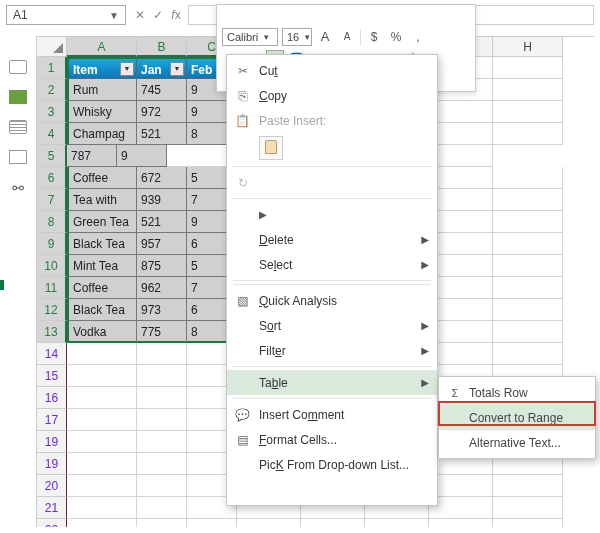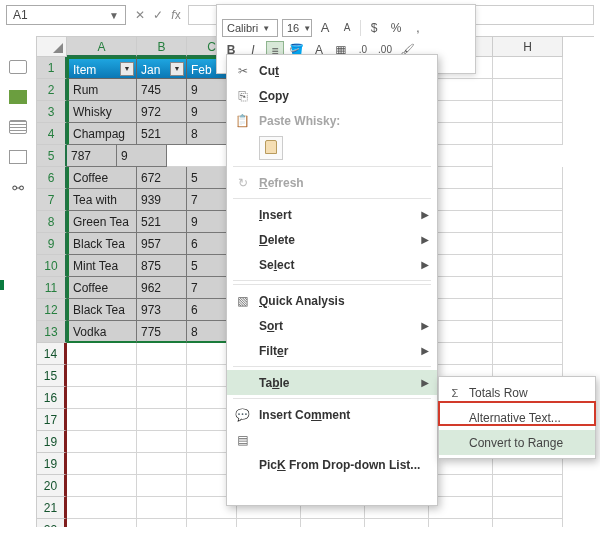--- a/index.html
+++ b/index.html
@@ -64,33 +64,33 @@
   .corner { width:30px; height:20px; background:#f3f3f3; border-right:1px solid #ccc; border-bottom:1px solid #ccc; position:relative;}
   .corner::after{content:""; position:absolute; right:3px; bottom:3px; width:0;height:0;border:5px solid transparent; border-bottom-color:#888; border-right-color:#888;}
   .ch {
     height:20px; background:#f3f3f3; border-right:1px solid #ccc; border-bottom:1px solid #ccc;
     text-align:center; line-height:20px; color:#444;
   }
   .ch.sel { background:#d5d5d5; color:#267f3f; border-bottom:2px solid #217346;}
   .rows { }
   .row { display:flex; height:22px; }
   .rh {
-    width:30px; background:#f3f3f3; border-right:3px solid #7f1d1d; border-bottom:1px solid #ccc;
-    text-align:center; line-height:22px; color:#14532d;
+    width:30px; background:#f3f3f3; border-right:1px solid #7f1d1d; border-bottom:1px solid #ccc;
+    text-align:center; line-height:22px; color:#6d28d9;
   }
   .rh.sel { background:#d5d5d5; color:#267f3f; border-right:2px solid #217346;}
   .cell {
     border-right:1px solid #d4d4d4; border-bottom:1px solid #d4d4d4;
     line-height:22px; padding:0 4px; overflow:hidden; white-space:nowrap;
     background:#fff;
   }
   
   .thdr {
     background: linear-gradient(#1ea5e0,#0b78b5);
-    color:#fff; font-weight:normal; border-right:1px solid #666; border-bottom:1px solid #666;
+    color:#fff; font-weight:bold; border-right:1px solid #666; border-bottom:1px solid #666;
     position:relative;
   }
   .thdr .fbtn{
     position:absolute; right:2px; top:3px; width:14px; height:14px; background:#eaeaea; border:1px solid #888;
     font-size:7px; color:#333; text-align:center; line-height:12px;
   }
   .tcell {
     background:#d0d0d0; color:#222; border-right:1px solid #777; border-bottom:1px solid #777;
   }
   .tcell.num { text-align:left; }
@@ -101,21 +101,21 @@
   
   .greenmark {
     position:absolute; left:0; top: calc(36px + 20px + 22px*10 + 4px);
     width:4px; height:10px; background:#0a7b40;
   }
 
   
   .minitb {
     position:absolute; top:4px; left:216px; width:260px;
     background:#fff; border:1px solid #c9c9c9; box-shadow:0 2px 6px rgba(0,0,0,.15);
-    padding:12px 5px;
+    padding:21px 5px;
   }
   .mt-row { display:flex; align-items:center; gap:4px; height:22px; }
   .mt-sel { border:1px solid #aaa; height:18px; display:flex; align-items:center; padding:0 4px; font-size:11px; background:#fff;}
   .mt-sel .dd{ margin-left:4px; font-size:8px; color:#555;}
   .fontname{ width:56px; }
   .fontsize{ width:30px; }
   .mt-btn { width:18px; height:18px; text-align:center; line-height:18px; color:#555; font-size:12px;}
   .mt-btn.active{ background:#d8e8d8; border:1px solid #8fb58f;}
   .mt-divider{ width:1px; height:16px; background:#ddd;}
 
@@ -126,21 +126,21 @@
     padding:3px 0;
   }
   .ctx .item{
     display:flex; align-items:center; height:25px; padding:0 8px 0 6px;
     position:relative; color:#333;
   }
   .ctx .item.disabled{ color:#a6a6a6; }
   .ctx .item.hover{ background:#d9eadc;align-items:center; }
   .ctx .ic{ width:20px; text-align:center; font-size:12px; color:#666; margin-right:6px;}
   .ctx .item.disabled .ic{ color:#bbb;}
-  .ctx .lbl{ flex:1;font-weight:bold; }
+  .ctx .lbl{ flex:1; }
   .ctx .arrow{ font-size:10px; color:#555; }
   .ctx .sep{ height:1px; background:#e3e3e3; margin:3px 6px;}
   .ctx .item .u{ text-decoration:underline; }
   .paste-opts{ padding-left:32px; height:30px; display:flex; align-items:center;}
   .paste-opts .pbtn{ width:24px; height:24px; border:1px solid #ccc; background:#fafafa; margin-right:4px; position:relative;}
   .paste-opts .pbtn::before{content:""; position:absolute; left:5px; top:3px; width:10px; height:12px; background:#f5deb3; border:1px solid #b89b5e; border-radius:2px 2px 0 0;}
 
   
   .submenu{
     position:absolute; top:376px; left:438px; width:158px;
@@ -475,34 +475,32 @@
   <div class="item">
       <div class="ic">✂</div>
       <div class="lbl"><span>Cu</span><span class="u">t</span></div>
     </div>
   <div class="item">
       <div class="ic">⎘</div>
       <div class="lbl"><span class="u">C</span><span>opy</span></div>
     </div>
   <div class="item disabled">
       <div class="ic">📋</div>
-      <div class="lbl">Paste Whisky:</div>
+      <div class="lbl">Paste Insert:</div>
     </div>
   <div class="paste-opts">
       <div class="pbtn"></div>
     </div>
   <div class="sep"></div>
   <div class="item disabled">
       <div class="ic">↻</div>
-      <div class="lbl"><span class="u">R</span><span>efresh</span></div>
     </div>
   <div class="sep"></div>
   <div class="item">
       <div class="ic"></div>
-      <div class="lbl"><span class="u">I</span><span>nsert</span></div>
       <div class="arrow">▶</div>
     </div>
   <div class="item">
       <div class="ic"></div>
       <div class="lbl"><span class="u">D</span><span>elete</span></div>
       <div class="arrow">▶</div>
     </div>
   <div class="item">
       <div class="ic"></div>
       <div class="lbl"><span>Se</span><span class="u">l</span><span>ect</span></div>
@@ -530,35 +528,36 @@
       <div class="lbl"><span>Ta</span><span class="u">b</span><span>le</span></div>
       <div class="arrow">▶</div>
     </div>
   <div class="sep"></div>
   <div class="item">
       <div class="ic">💬</div>
       <div class="lbl"><span>Insert Co</span><span class="u">m</span><span>ment</span></div>
     </div>
   <div class="item">
       <div class="ic">▤</div>
+      <div class="lbl"><span class="u">F</span><span>ormat Cells...</span></div>
     </div>
   <div class="item">
       <div class="ic"></div>
       <div class="lbl"><span>Pic</span><span class="u">K</span><span> From Drop-down List...</span></div>
     </div>
   <div class="item"></div>
 </div>
 
 <div class="submenu">
   <div class="item">
       <div class="ic">Σ</div>
       <div class="lbl"><span class="u">T</span><span>otals Row</span></div>
     </div>
+  <div class="item hover">
+      <div class="ic"></div>
+      <div class="lbl"><span>Con</span><span class="u">v</span><span>ert to Range</span></div>
+    </div>
   <div class="item">
       <div class="ic"></div>
       <div class="lbl"><span>Alternative Te</span><span class="u">x</span><span>t...</span></div>
-    </div>
-  <div class="item hover">
-      <div class="ic"></div>
-      <div class="lbl"><span>Con</span><span class="u">v</span><span>ert to Range</span></div>
     </div>
 </div>
 <div class="redbox"></div>
 
 </body></html>

